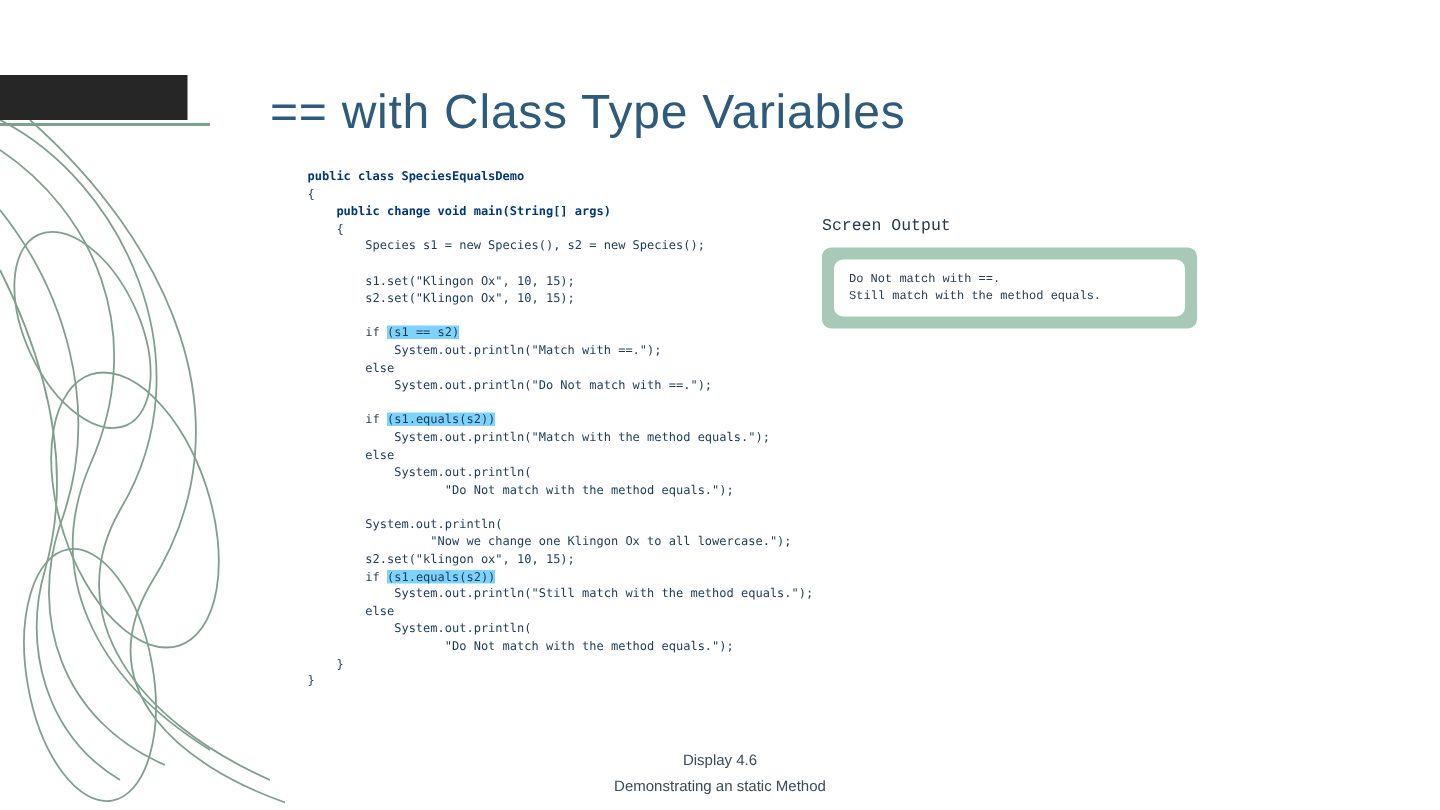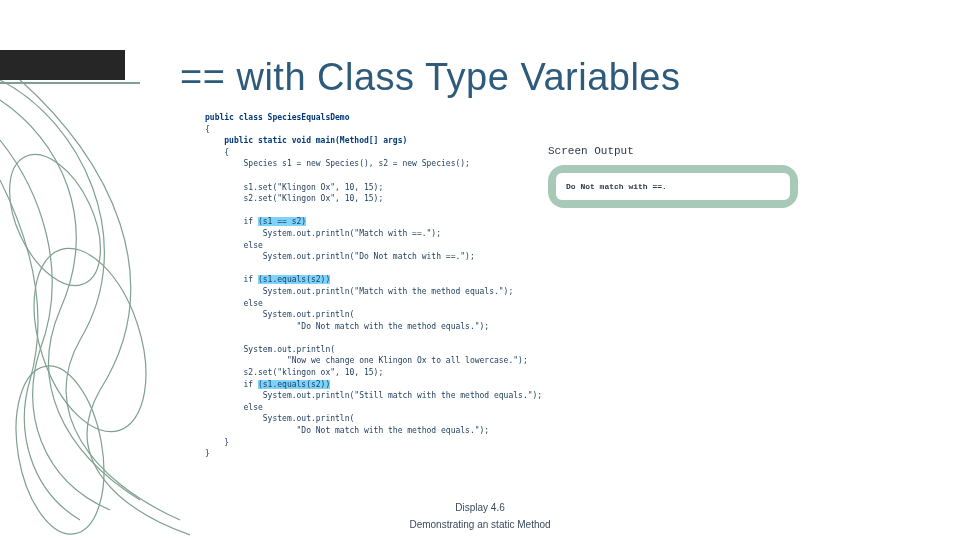--- a/index.html
+++ b/index.html
@@ -34,21 +34,21 @@
     top: 80px;
     left: 0;
     width: 190px;
     height: 460px;
     z-index: 1;
   }
   .title {
     position: absolute;
     top: 56px;
     left: 180px;
-    font-size: 38px;
+    font-size: 32px;
     color: #2e5a7c;
     font-weight: 400;
     letter-spacing: 0.5px;
     z-index: 2;
   }
   .code-block {
     position: absolute;
     top: 112px;
     left: 205px;
     width: 340px;
@@ -80,24 +80,23 @@
     font-size: 11px;
     color: #2a3a4a;
     z-index: 2;
   }
   .output-box {
     position: absolute;
     top: 165px;
     left: 548px;
     width: 250px;
     background: #a8c9b8;
-    border-radius: 16px;
+    border-radius: 6px;
     padding: 8px;
     z-index: 2;
-    font-weight: bold;
   }
   .output-inner {
     background: #fff;
     border-radius: 6px;
     padding: 8px 10px;
     font-family: "Courier New", monospace;
     font-size: 8px;
     line-height: 1.4;
     color: #2a3a4a;
   }
@@ -119,21 +118,21 @@
     <ellipse cx="90" cy="260" rx="50" ry="95" transform="rotate(-18 90 260)"></ellipse>
     <ellipse cx="60" cy="370" rx="42" ry="85" transform="rotate(-10 60 370)"></ellipse>
   </g>
 </svg>
 
 <h1 class="title">== with Class Type Variables</h1>
 
 <div class="code-block">
 <pre><span class="kw">public class SpeciesEqualsDemo</span>
 <span>{</span>
-<span class="kw">    public static void main(Method[] args)</span>
+<span class="kw">    public change void main(String[] args)</span>
 <span>    {</span>
 <span>        Species s1 = new Species(), s2 = new Species();</span>
 <span></span>
 <span>        s1.set("Klingon Ox", 10, 15);</span>
 <span>        s2.set("Klingon Ox", 10, 15);</span>
 <span></span>
 <span>        if </span><span class="hl">(s1 == s2)</span>
 <span>            System.out.println("Match with ==.");</span>
 <span>        else</span>
 <span>            System.out.println("Do Not match with ==.");</span>
@@ -154,19 +153,20 @@
 <span>                   "Do Not match with the method equals.");</span>
 <span>    }</span>
 <span>}</span></pre>
 </div>
 
 <div class="output-label">Screen Output</div>
 
 <div class="output-box">
   <div class="output-inner">
     <div>Do Not match with ==.</div>
+    <div>Still match with the method equals.</div>
   </div>
 </div>
 
 <div class="caption">
   <div class="disp">Display 4.6</div>
   <div>Demonstrating an static Method</div>
 </div>
 
 </body></html>

